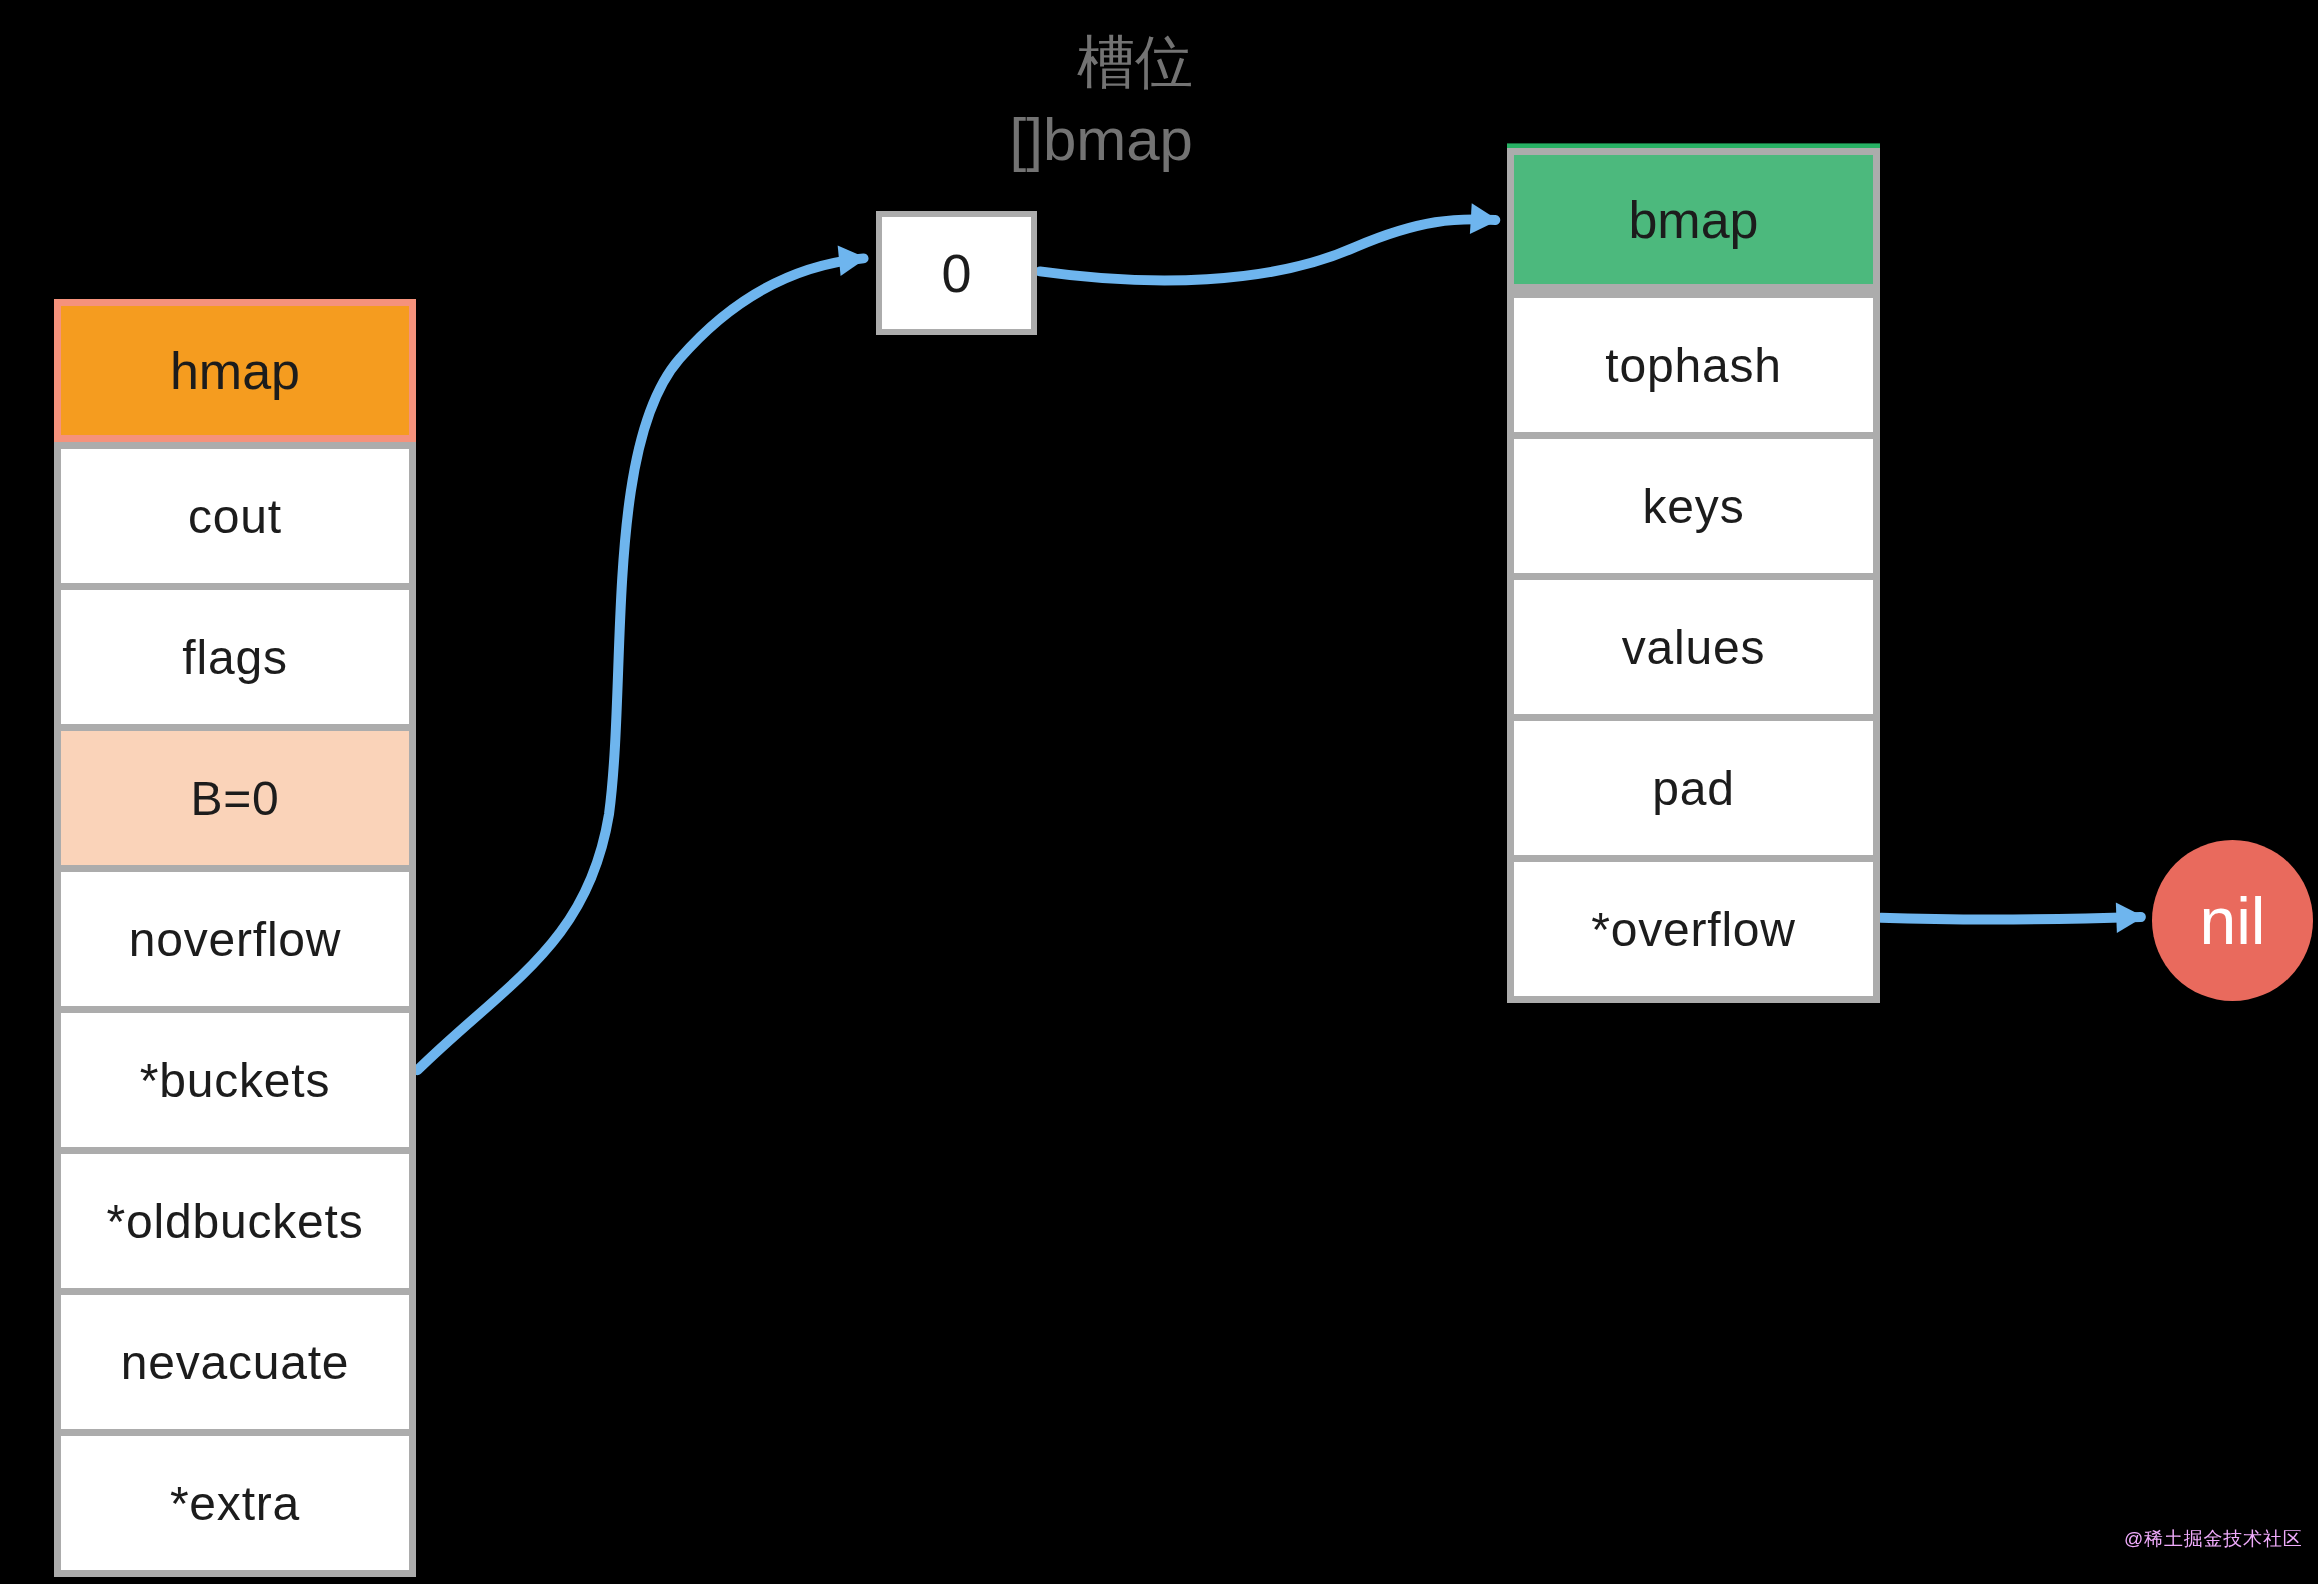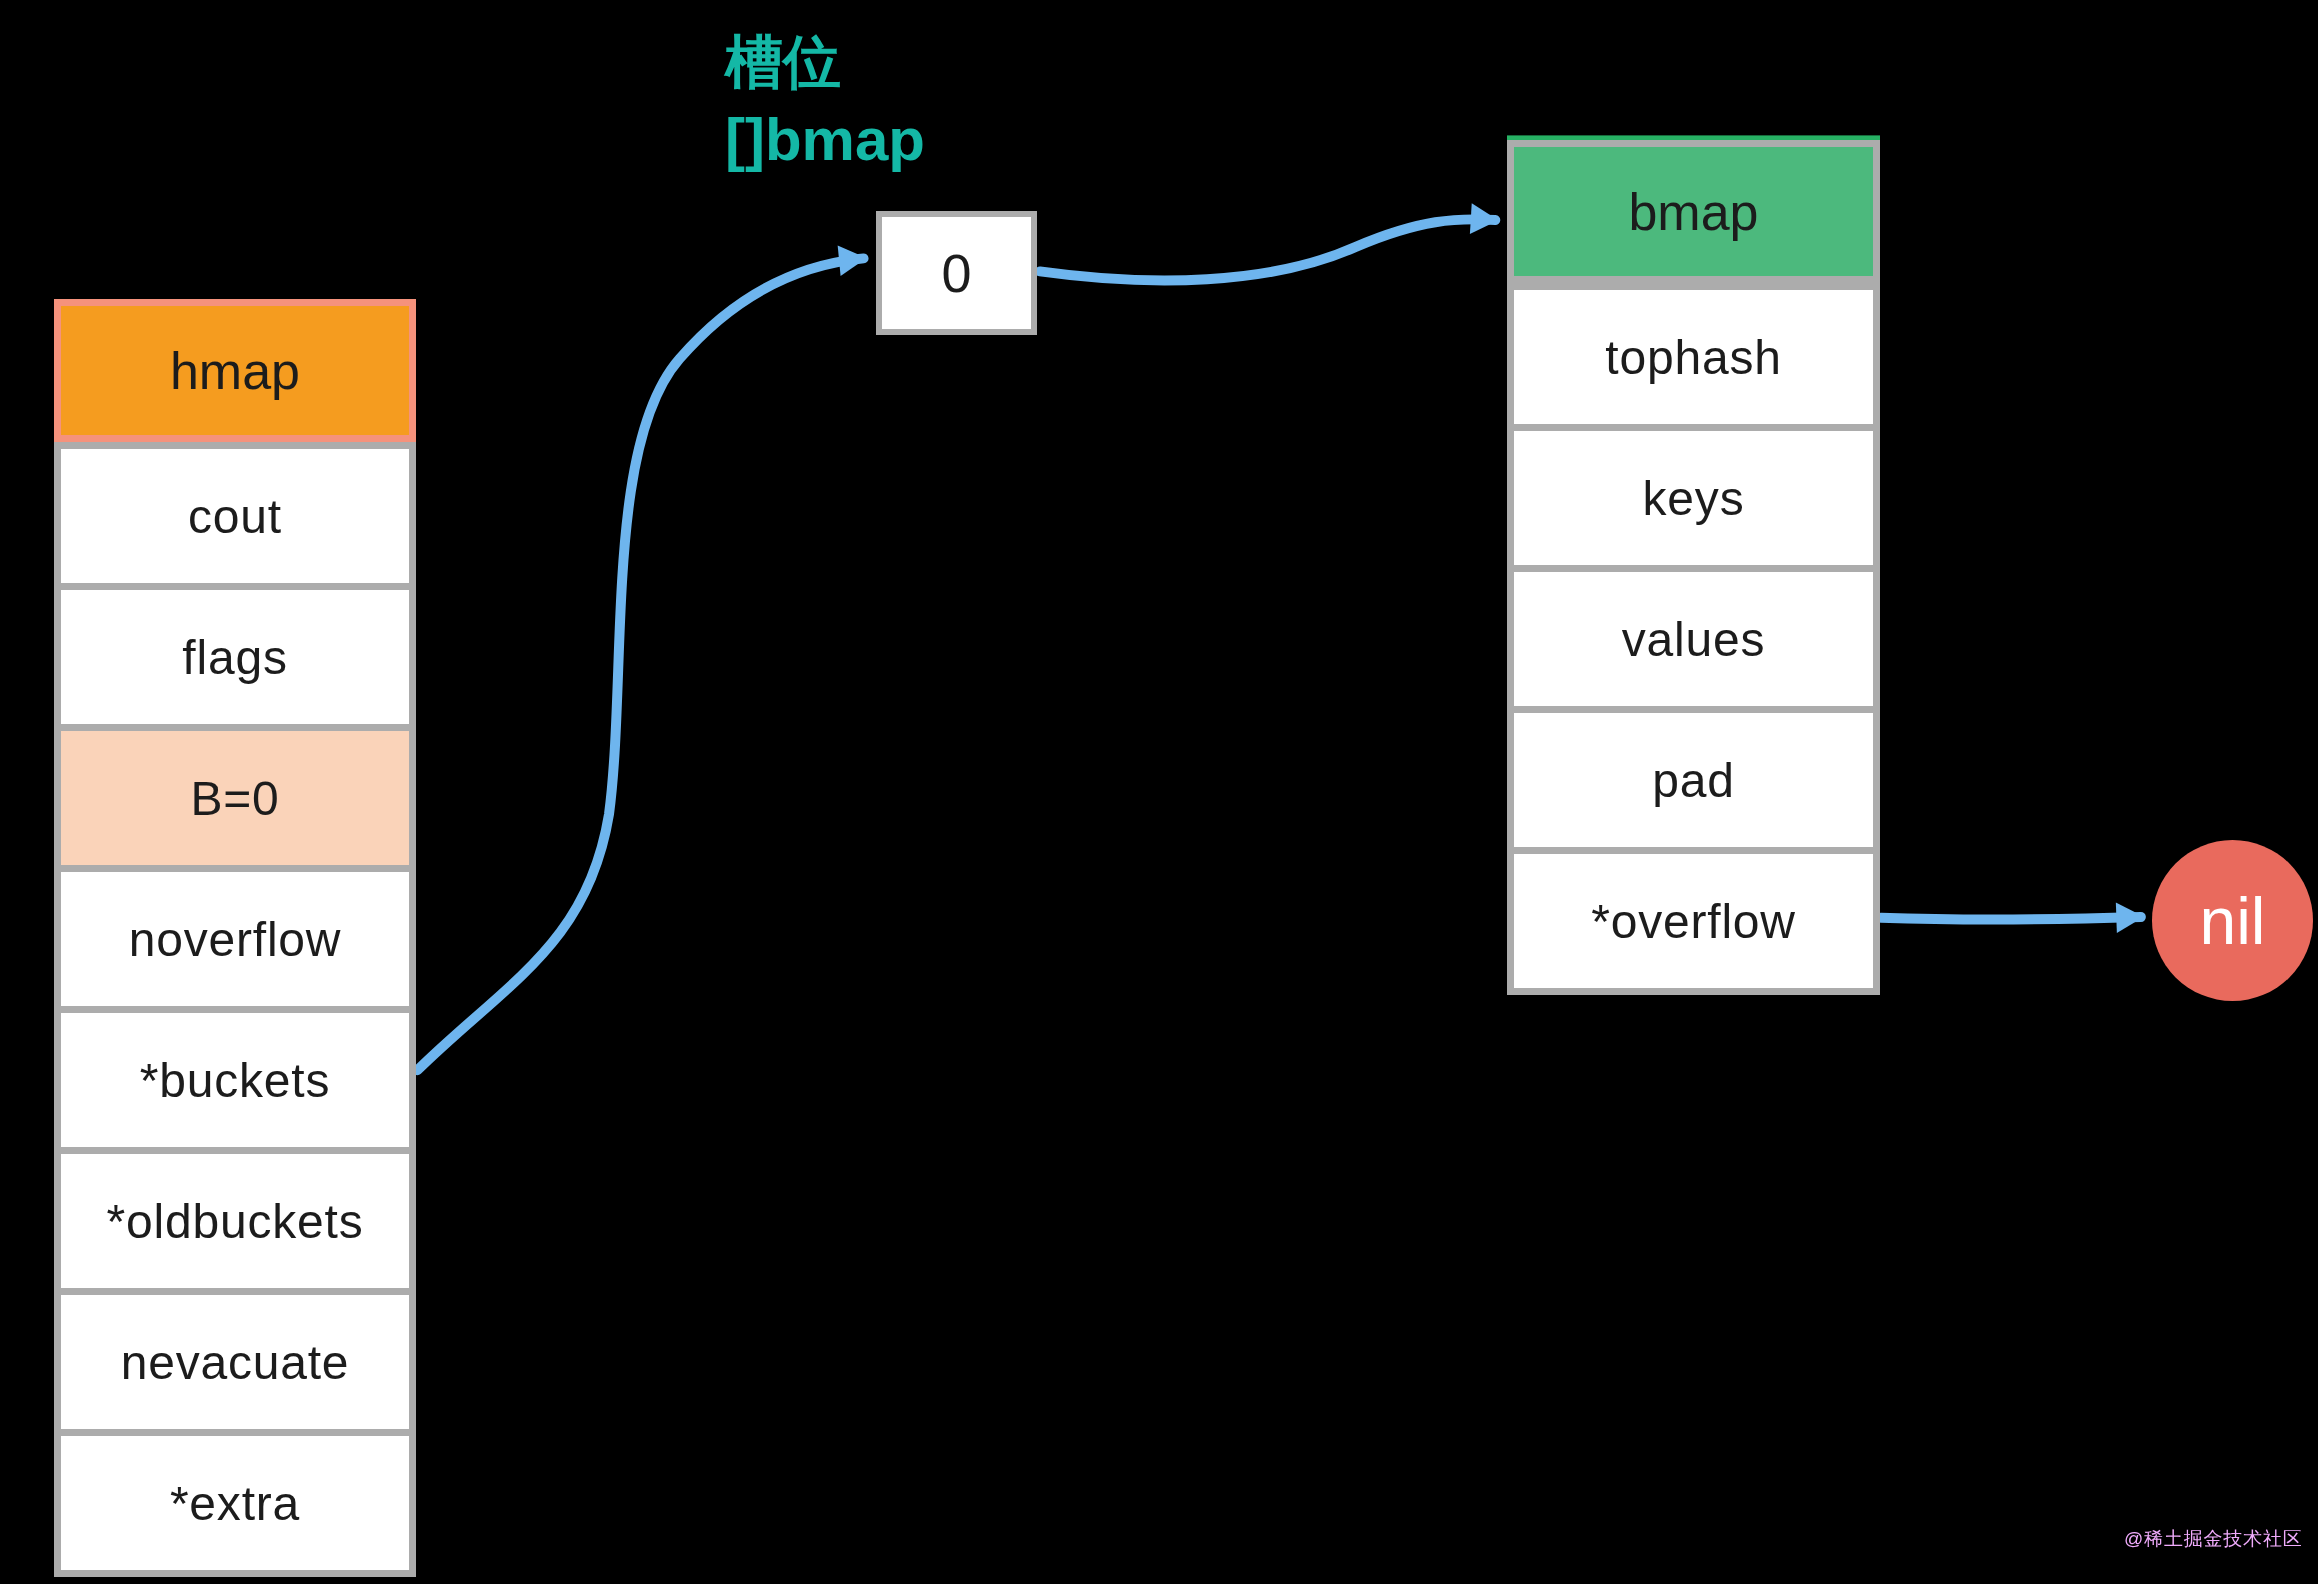--- a/index.html
+++ b/index.html
@@ -3,32 +3,32 @@
 <meta charset="utf-8">
 <style>
   html,body{margin:0;padding:0;background:#000;}
   #canvas{position:relative;width:2319px;height:1584px;background:#000;overflow:hidden;
           font-family:"Liberation Sans","DejaVu Sans",sans-serif;}
   .arrows{position:absolute;left:0;top:0;width:2319px;height:1584px;}
   .arrow{fill:none;stroke-width:13px;stroke-linecap:round;stroke-linejoin:round;}
 
   .table{position:absolute;display:flex;flex-direction:column;}
   .hmap-table{left:54px;top:299px;width:362px;}
-  .bmap-table{left:1507px;top:140px;width:373px;}
+  .bmap-table{left:1507px;top:148px;width:373px;}
   .hdr,.row{box-sizing:border-box;display:flex;align-items:center;justify-content:center;
             color:#1c1c1c;}
   .hdr{height:143px;font-size:52px;}
   .hmap-hdr{background:#F59C1F;border:7.7px solid #F5927C;}
   .bmap-hdr{background:#4CB97D;border:7px solid #ACACAC;box-shadow:0 -4.6px 0 0 #27B164;}
   .row{height:148px;background:#FFFFFF;border:7px solid #ACACAC;font-size:48px;letter-spacing:0.8px;}
   .row + .row{margin-top:-7px;}
   .row.peach{background:#FAD3B9;}
 
-  .slot-title{position:absolute;left:725px;top:23px;width:468px;text-align:left;
-              color:#14b8a6;font-weight:bold;}
+  .slot-title{position:absolute;left:725px;top:23px;width:468px;text-align:right;
+              color:#737373;font-weight:normal;}
   .slot-title .l1{font-size:58px;line-height:77px;}
   .slot-title .l2{font-size:60px;line-height:80px;}
 
   .slot-box{position:absolute;left:876px;top:211px;width:161px;height:124px;box-sizing:border-box;
             background:#fff;border:6.1px solid #ACACAC;display:flex;align-items:center;justify-content:center;
             font-size:54px;color:#1c1c1c;}
 
   .nil-node{position:absolute;left:2152px;top:840px;width:161px;height:161px;border-radius:50%;
             background:#E96A5D;display:flex;align-items:center;justify-content:center;
             color:#ffffff;font-size:66px;}

